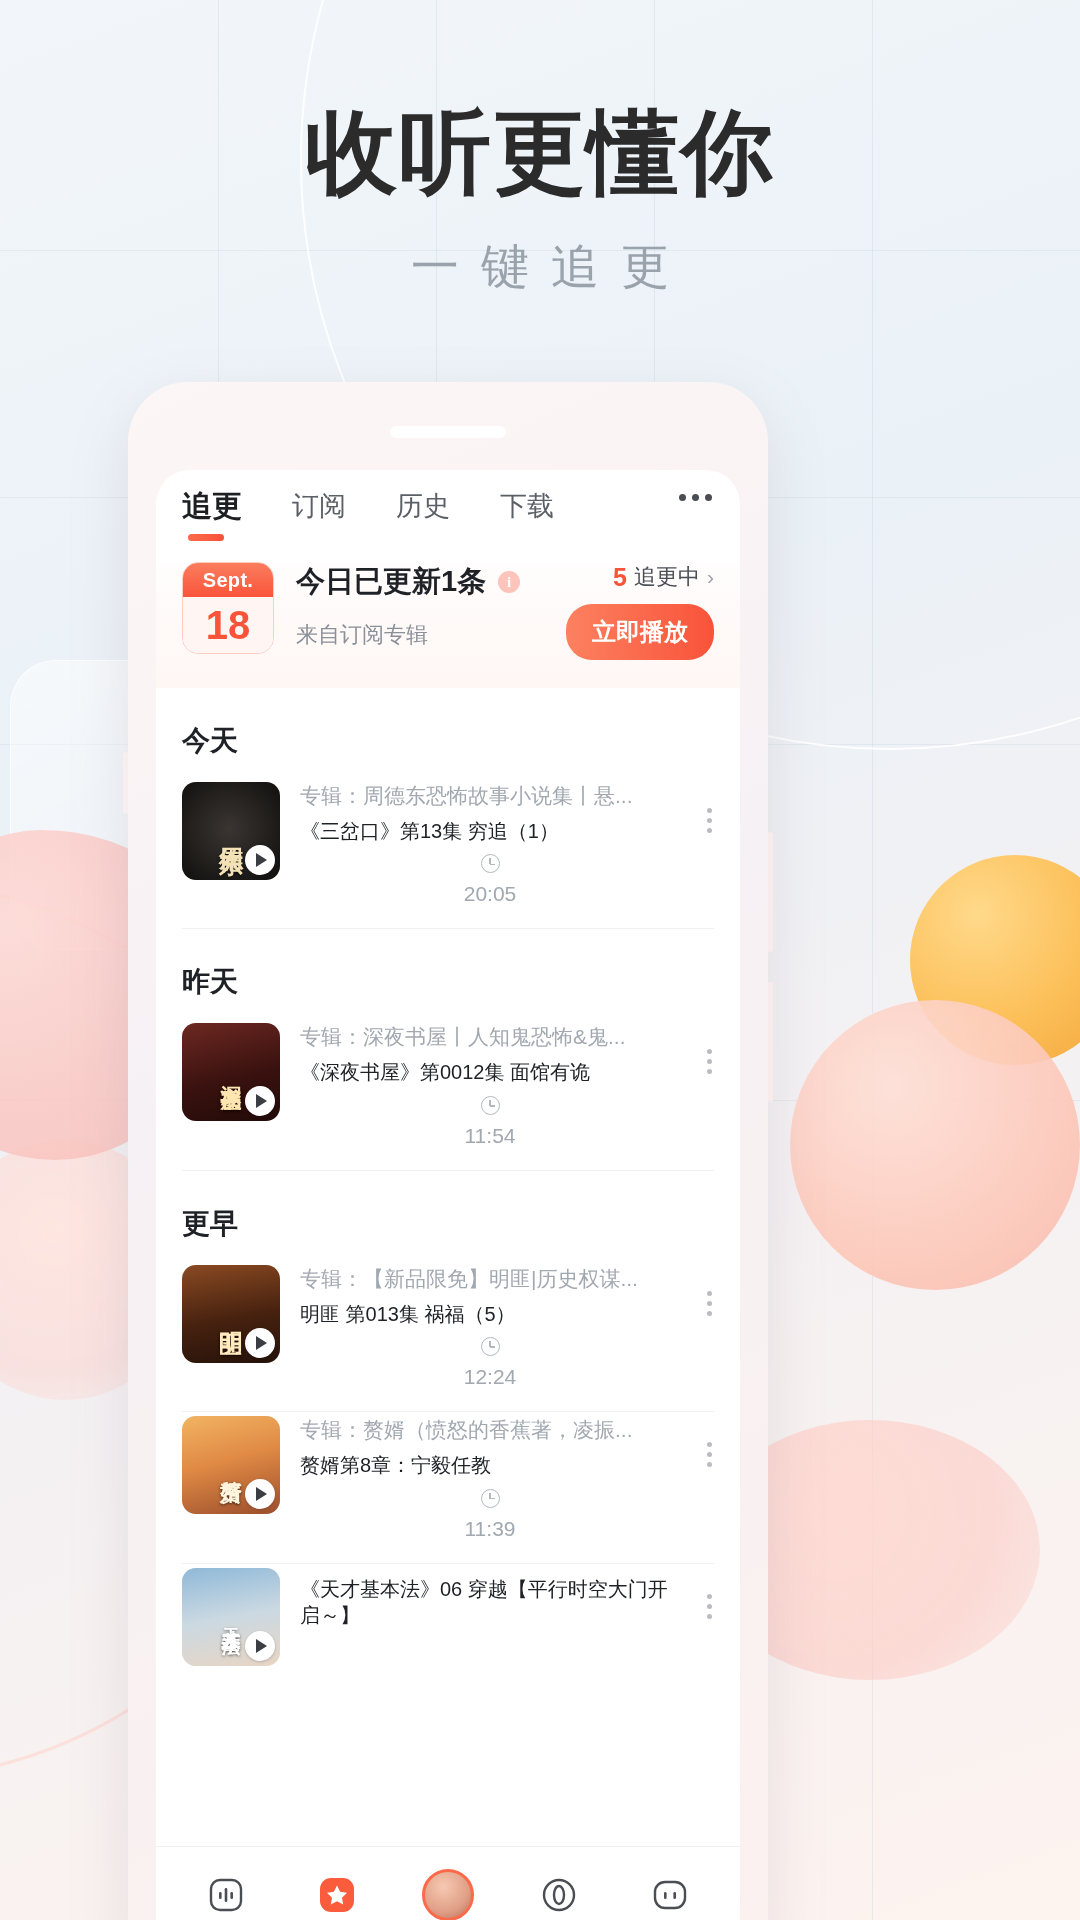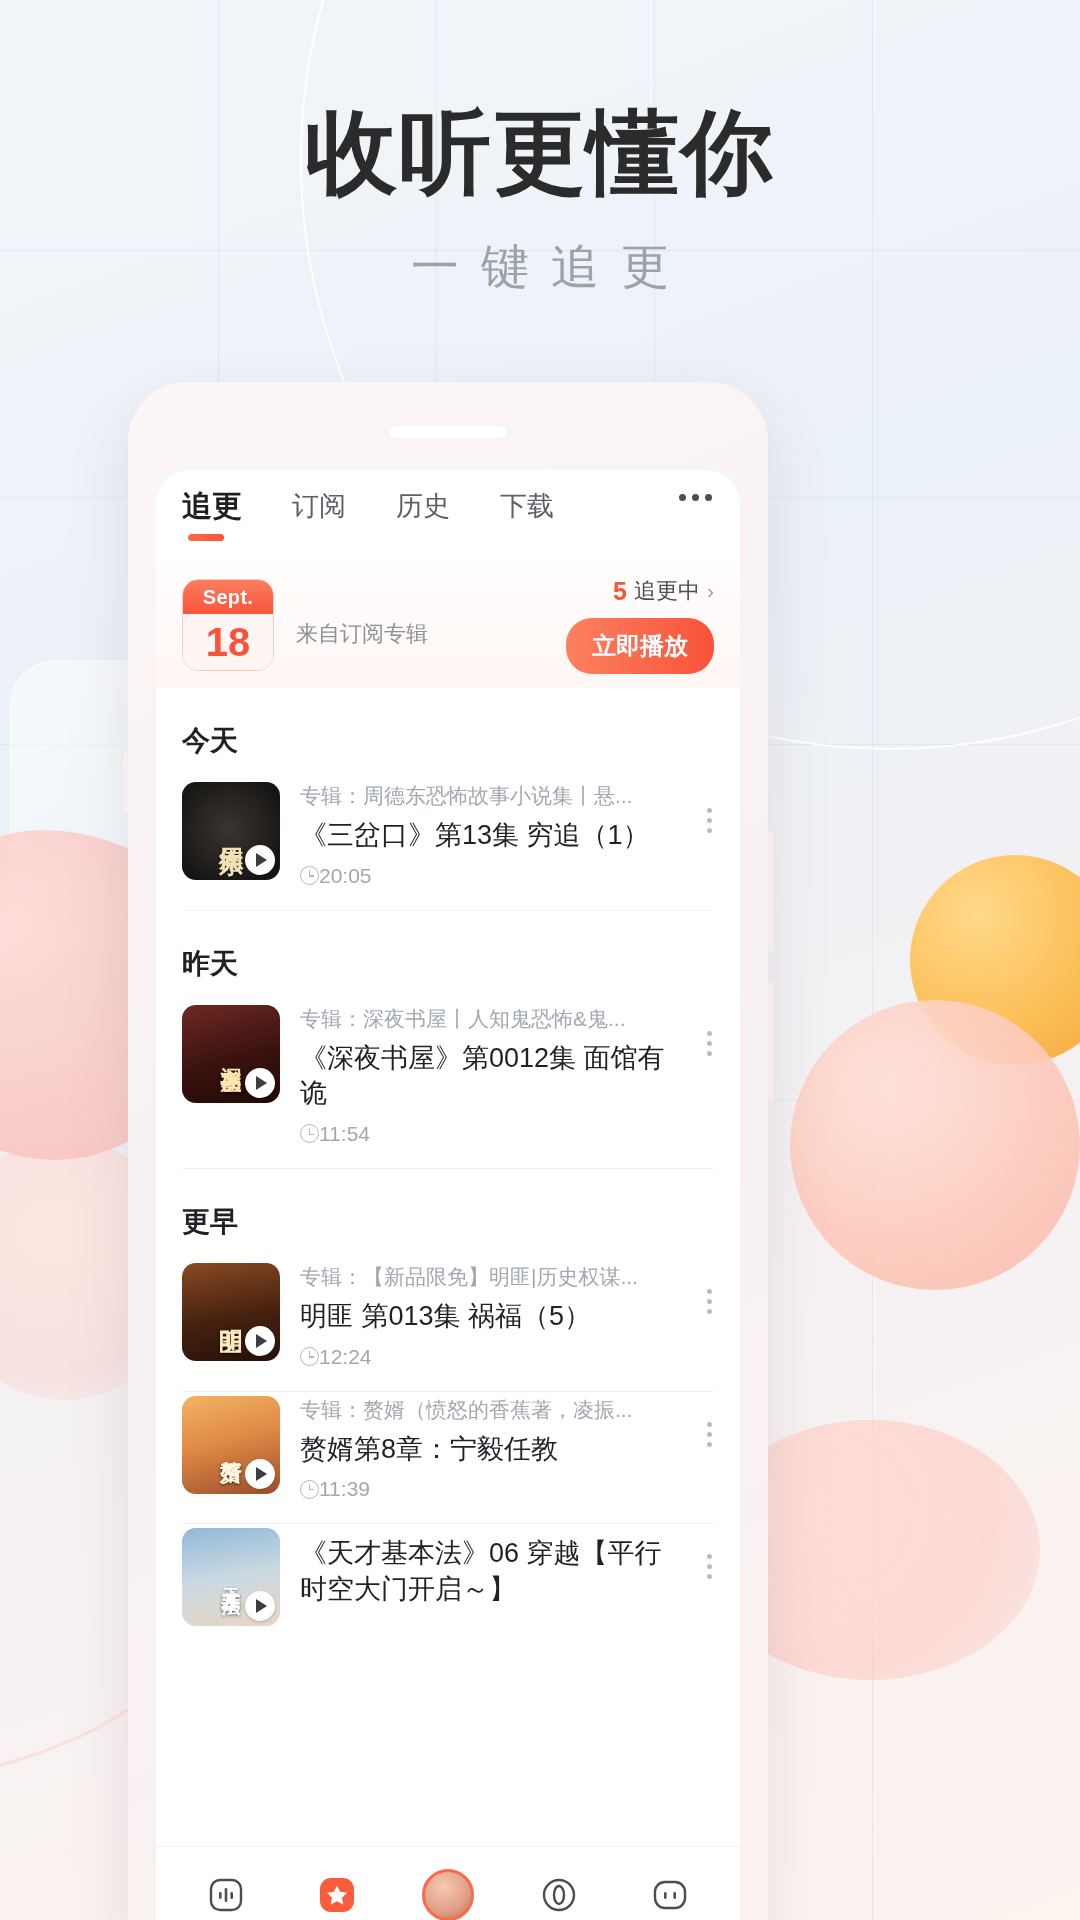--- a/index.html
+++ b/index.html
@@ -142,21 +142,21 @@
     display: flex; gap: 6px; align-items: center;
   }
   .more-dots i { width: 7px; height: 7px; border-radius: 50%; background: #4a4d52; display: block; }
 
   
   .banner {
     position: relative;
     margin: 14px 0 0 0;
     height: 126px;
     background: linear-gradient(180deg, #fffdfd 0%, #fff7f4 100%);
-    display: flex; align-items: center; padding: 0 26px;
+    display: flex; padding: 0 26px;
   }
   .datechip {
     width: 92px; height: 92px; border-radius: 16px;
     background: #ffffff; border: 1px solid #fbcdc0;
     overflow: hidden; flex: 0 0 auto;
     display: flex; flex-direction: column;
   }
   .datechip .m {
     height: 34px; background: linear-gradient(180deg, #fb7d5e, #f9553b);
     color: #fff; font-size: 20px; font-weight: bold;
@@ -227,25 +227,25 @@
     border-top: 7px solid transparent;
     border-bottom: 7px solid transparent;
     margin-left: 3px;
   }
   .item-body { flex: 1; margin-left: 20px; min-width: 0; padding-right: 34px; }
   .album {
     font-size: 21px; color: #a2a8b0;
     white-space: nowrap; overflow: hidden; text-overflow: ellipsis;
   }
   .ep-title {
-    margin-top: 8px; font-size: 27px; color: #1e2126; line-height: 1.32;
+    margin-top: 8px; font-size: 20px; color: #1e2126; line-height: 1.32;
     display: -webkit-box; -webkit-line-clamp: 2; -webkit-box-orient: vertical;
     overflow: hidden;
   }
-  .meta { margin-top: 10px; display: flex; align-items: center; font-size: 21px; color: #a2a8b0; }
+  .meta { margin-top: 10px; display: flex; align-items: center; gap: 9px; font-size: 21px; color: #a2a8b0; flex-direction: column; }
   .clock { width: 19px; height: 19px; border: 1.6px solid #b3b8bf; border-radius: 50%; position: relative; }
   .clock:before { content:""; position:absolute; left:7.5px; top:3px; width:1.6px; height:6px; background:#b3b8bf; }
   .clock:after { content:""; position:absolute; left:8px; top:8.2px; width:5px; height:1.6px; background:#b3b8bf; }
   .kebab {
     position: absolute; right: 2px; top: 30px;
     display: flex; flex-direction: column; gap: 5px; align-items: center;
   }
   .kebab i { width: 5px; height: 5px; border-radius: 50%; background: #b8bcc3; display: block; }
   .divider { height: 1px; background: #f0f1f3; }
 
@@ -322,20 +322,24 @@
             <i></i>
         </div>
       </div>
 
       <div class="banner">
         <div class="datechip">
           <div class="m">Sept.</div>
           <div class="d">18</div>
         </div>
         <div class="banner-mid">
+          <div class="banner-title">
+            <span>今日已更新1条</span>
+            <span class="info-icon">i</span>
+          </div>
           <div class="banner-sub">来自订阅专辑</div>
         </div>
         <div class="banner-right">
           <div class="chase-line">
             <span class="chase-num">5</span>
             <span>追更中</span>
             <span class="chev">›</span>
           </div>
           <button class="play-btn">立即播放</button>
         </div>

